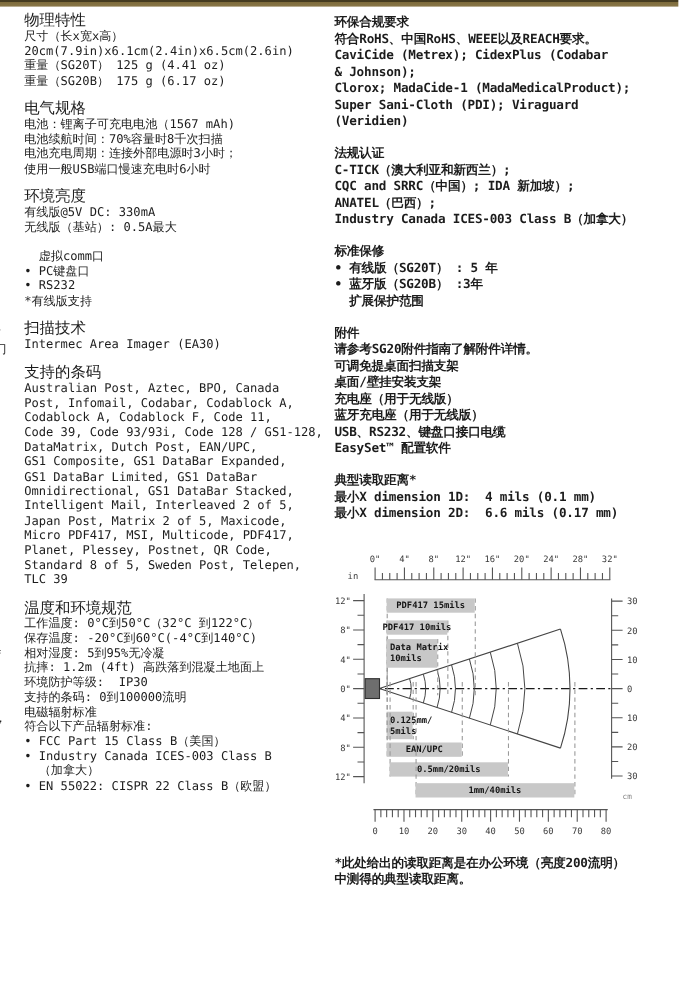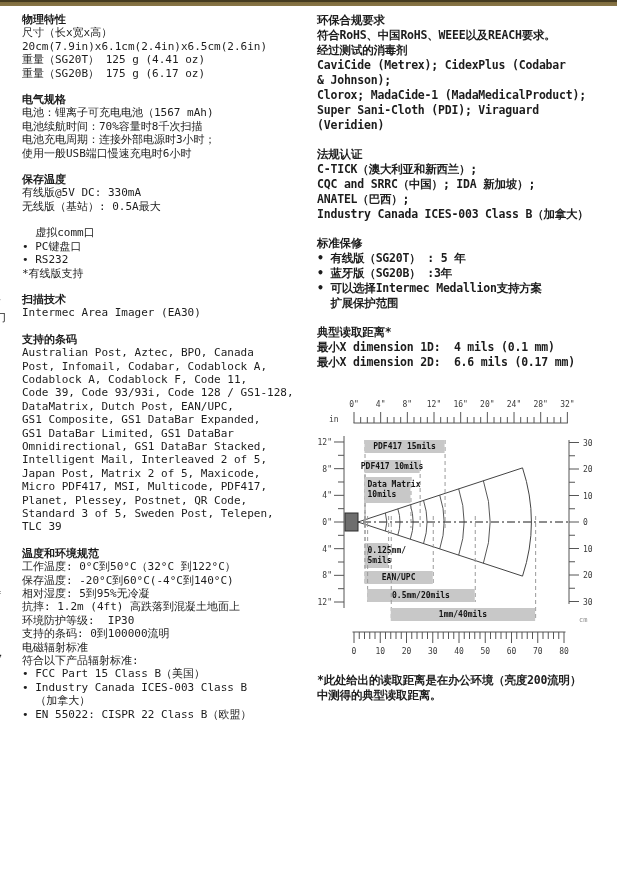--- a/index.html
+++ b/index.html
@@ -4,22 +4,22 @@
 <style>
   html,body{margin:0;padding:0;background:#fff;}
   .page{position:relative;width:617px;height:895px;background:#fff;overflow:hidden;
         font-family:"DejaVu Sans Mono","Liberation Mono",monospace;color:#1c1c1c;}
   .top-bar{position:absolute;left:0;top:0;width:617px;height:6px;
            background:linear-gradient(to bottom,#453b20 0px,#453b20 2px,#7d6b3c 2px,#8a7748 6px);}
   .col{position:absolute;top:13px;}
   .col-left{left:22px;width:282px;}
   .col-right{left:304px;width:310px;}
   .sec{margin:0 0 13px 0;}
-  .col-right .sec{margin-bottom:14px;margin-left:13px;}
-  .sec-title{font-weight:bold;font-size:11px;line-height:13.4px;white-space:pre;}
+  .col-right .sec{margin-bottom:14px;}
+  .sec-title{font-weight:normal;font-size:14px;line-height:13.4px;white-space:pre;}
   .line{font-size:11px;line-height:13.4px;white-space:pre;}
   .col-right .sec-title,.col-right .line{font-weight:bold;font-size:11.5px;line-height:15px;letter-spacing:-0.2px;}
   .chart{width:306px;height:284px;margin-top:5px;position:relative;}
   .frag{position:absolute;left:-5px;font-size:11px;color:#222;}
 </style>
 </head>
 <body>
 
 <div class="page">
   <div class="top-bar"></div>
@@ -43,21 +43,21 @@
         <div class="line">重量（SG20B） 175 g (6.17 oz)</div>
       </section>
       <section class="sec">
         <div class="sec-title">电气规格</div>
         <div class="line">电池：锂离子可充电电池（1567 mAh)</div>
         <div class="line">电池续航时间：70%容量时8千次扫描</div>
         <div class="line">电池充电周期：连接外部电源时3小时；</div>
         <div class="line">使用一般USB端口慢速充电时6小时</div>
       </section>
       <section class="sec">
-        <div class="sec-title">保存温度</div>
+        <div class="sec-title">环境亮度</div>
         <div class="line">有线版@5V DC: 330mA</div>
         <div class="line">无线版（基站）: 0.5A最大</div>
       </section>
       <section class="sec">
         <div class="line">  虚拟comm口</div>
         <div class="line">• PC键盘口</div>
         <div class="line">• RS232</div>
         <div class="line">*有线版支持</div>
       </section>
       <section class="sec">
@@ -71,21 +71,21 @@
         <div class="line">Codablock A, Codablock F, Code 11,</div>
         <div class="line">Code 39, Code 93/93i, Code 128 / GS1-128,</div>
         <div class="line">DataMatrix, Dutch Post, EAN/UPC,</div>
         <div class="line">GS1 Composite, GS1 DataBar Expanded,</div>
         <div class="line">GS1 DataBar Limited, GS1 DataBar</div>
         <div class="line">Omnidirectional, GS1 DataBar Stacked,</div>
         <div class="line">Intelligent Mail, Interleaved 2 of 5,</div>
         <div class="line">Japan Post, Matrix 2 of 5, Maxicode,</div>
         <div class="line">Micro PDF417, MSI, Multicode, PDF417,</div>
         <div class="line">Planet, Plessey, Postnet, QR Code,</div>
-        <div class="line">Standard 3 of 5, Sweden Post, Telepen,</div>
+        <div class="line">Standard 8 of 5, Sweden Post, Telepen,</div>
         <div class="line">TLC 39</div>
       </section>
       <section class="sec">
         <div class="sec-title">温度和环境规范</div>
         <div class="line">工作温度: 0°C到50°C（32°C 到122°C）</div>
         <div class="line">保存温度: -20°C到60°C(-4°C到140°C)</div>
         <div class="line">相对湿度: 5到95%无冷凝</div>
         <div class="line">抗摔: 1.2m (4ft) 高跌落到混凝土地面上</div>
         <div class="line">环境防护等级:  IP30</div>
         <div class="line">支持的条码: 0到100000流明</div>
@@ -94,40 +94,48 @@
         <div class="line">• FCC Part 15 Class B（美国）</div>
         <div class="line">• Industry Canada ICES-003 Class B</div>
         <div class="line">  （加拿大）</div>
         <div class="line">• EN 55022: CISPR 22 Class B（欧盟）</div>
       </section>
     </div>
   <div class="col col-right">
       <section class="sec">
         <div class="sec-title">环保合规要求</div>
         <div class="line">符合RoHS、中国RoHS、WEEE以及REACH要求。</div>
-        <div class="line">经过测试的消毒剂</div>
         <div class="line">CaviCide (Metrex); CidexPlus (Codabar</div>
         <div class="line">&amp; Johnson);</div>
         <div class="line">Clorox; MadaCide-1 (MadaMedicalProduct);</div>
         <div class="line">Super Sani-Cloth (PDI); Viraguard</div>
         <div class="line">(Veridien)</div>
       </section>
       <section class="sec">
         <div class="sec-title">法规认证</div>
         <div class="line">C-TICK（澳大利亚和新西兰）;</div>
         <div class="line">CQC and SRRC（中国）; IDA 新加坡）;</div>
         <div class="line">ANATEL（巴西）;</div>
         <div class="line">Industry Canada ICES-003 Class B（加拿大）</div>
       </section>
       <section class="sec">
         <div class="sec-title">标准保修</div>
         <div class="line">• 有线版（SG20T） : 5 年</div>
         <div class="line">• 蓝牙版（SG20B） :3年</div>
-        <div class="line">• 可以选择Intermec Medallion支持方案</div>
         <div class="line">  扩展保护范围</div>
+      </section>
+      <section class="sec">
+        <div class="sec-title">附件</div>
+        <div class="line">请参考SG20附件指南了解附件详情。</div>
+        <div class="line">可调免提桌面扫描支架</div>
+        <div class="line">桌面/壁挂安装支架</div>
+        <div class="line">充电座（用于无线版）</div>
+        <div class="line">蓝牙充电座（用于无线版）</div>
+        <div class="line">USB、RS232、键盘口接口电缆</div>
+        <div class="line">EasySet™ 配置软件</div>
       </section>
       <section class="sec">
         <div class="sec-title">典型读取距离*</div>
         <div class="line">最小X dimension 1D:  4 mils (0.1 mm)</div>
         <div class="line">最小X dimension 2D:  6.6 mils (0.17 mm)</div>
         <div id="reading-chart" class="chart"><svg width="306" height="284" viewBox="0 0 306 284">
             <line x1="36.5" y1="48" x2="250.86" y2="48" stroke="#555" stroke-width="1"></line>
             <line x1="37" y1="37" x2="37" y2="48" stroke="#555" stroke-width="1"></line>
             <text x="37" y="32" font-size="8" fill="#3a3a3a" font-family="&quot;DejaVu Sans Mono&quot;,&quot;Liberation Mono&quot;,monospace" text-anchor="middle">0"</text>
             <line x1="43.667500000000004" y1="42" x2="43.667500000000004" y2="48" stroke="#555" stroke-width="1"></line>

